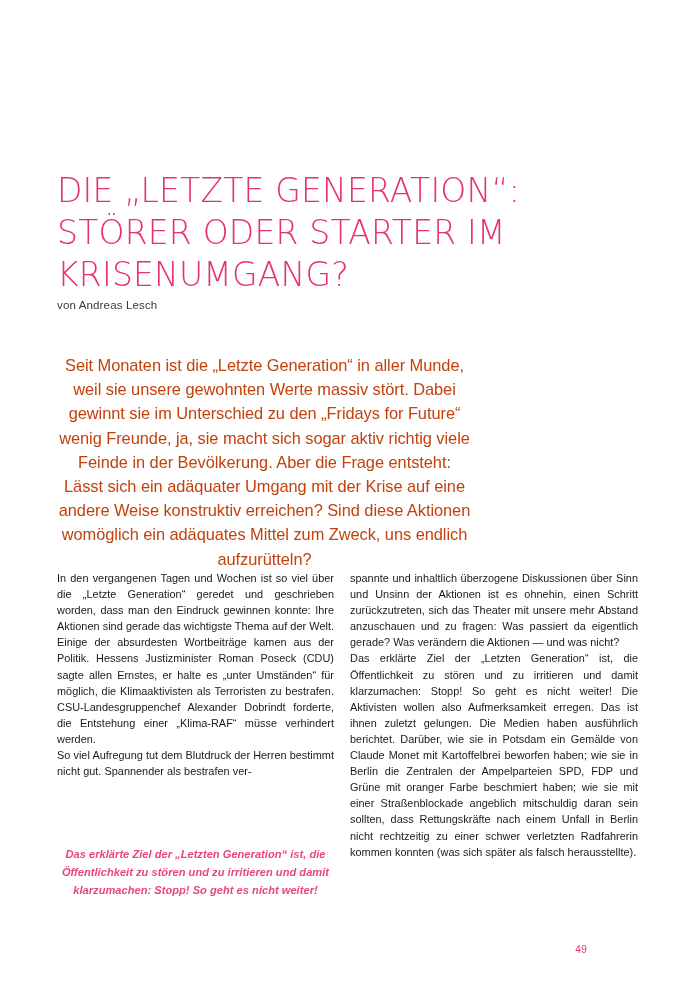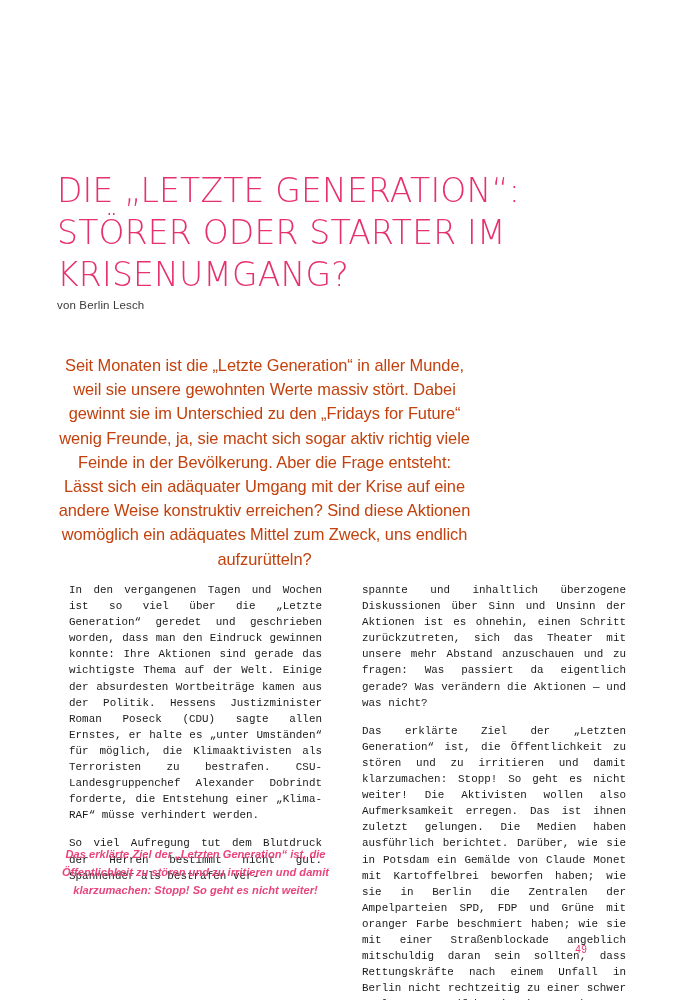--- a/index.html
+++ b/index.html
@@ -78,22 +78,21 @@
   }
   .col-left {
     left: 57px;
     width: 277px;
   }
   .col-right {
     left: 350px;
     width: 288px;
   }
   .col p {
-    margin: 12px;
-    font-family: Liberation Mono, monospace;
+    margin: 0;
   }
 
   
   .pullquote {
     position: absolute;
     left: 57px;
     top: 845px;
     width: 277px;
     color: #e8457e;
     font-style: italic;
@@ -117,21 +116,21 @@
 </style>
 </head>
 <body>
 
 <div class="page">
 
   <h1 class="headline">Die „Letzte Generation“:
 Störer oder Starter im
 Krisenumgang?</h1>
 
-  <div class="byline">von Berlin Lesch</div>
+  <div class="byline">von Andreas Lesch</div>
 
   <div class="lead">Seit Monaten ist die „Letzte Generation“ in aller Munde, weil sie unsere gewohnten Werte massiv stört. Dabei gewinnt sie im Unterschied zu den „Fridays for Future“ wenig Freunde, ja, sie macht sich sogar aktiv richtig viele Feinde in der Bevölkerung. Aber die Frage entsteht: Lässt sich ein adäquater Umgang mit der Krise auf eine andere Weise konstruktiv erreichen? Sind diese Aktionen womöglich ein adäquates Mittel zum Zweck, uns endlich aufzurütteln?</div>
 
   <div class="col col-left">
     <p>In den vergangenen Tagen und Wochen ist so viel über die „Letzte Generation“ geredet und geschrieben worden, dass man den Eindruck gewinnen konnte: Ihre Aktionen sind gerade das wichtigste Thema auf der Welt. Einige der absurdesten Wortbeiträge kamen aus der Politik. Hessens Justizminister Roman Poseck (CDU) sagte allen Ernstes, er halte es „unter Umständen“ für möglich, die Klimaaktivisten als Terroristen zu bestrafen. CSU-Landesgruppenchef Alexander Dobrindt forderte, die Entstehung einer „Klima-RAF“ müsse verhindert werden.</p>
     <p>So viel Aufregung tut dem Blutdruck der Herren bestimmt nicht gut. Spannender als bestrafen ver-</p>
   </div>
 
   <div class="col col-right">
     <p>spannte und inhaltlich überzogene Diskussionen über Sinn und Unsinn der Aktionen ist es ohnehin, einen Schritt zurückzutreten, sich das Theater mit unsere mehr Abstand anzuschauen und zu fragen: Was passiert da eigentlich gerade? Was verändern die Aktionen — und was nicht?</p>

